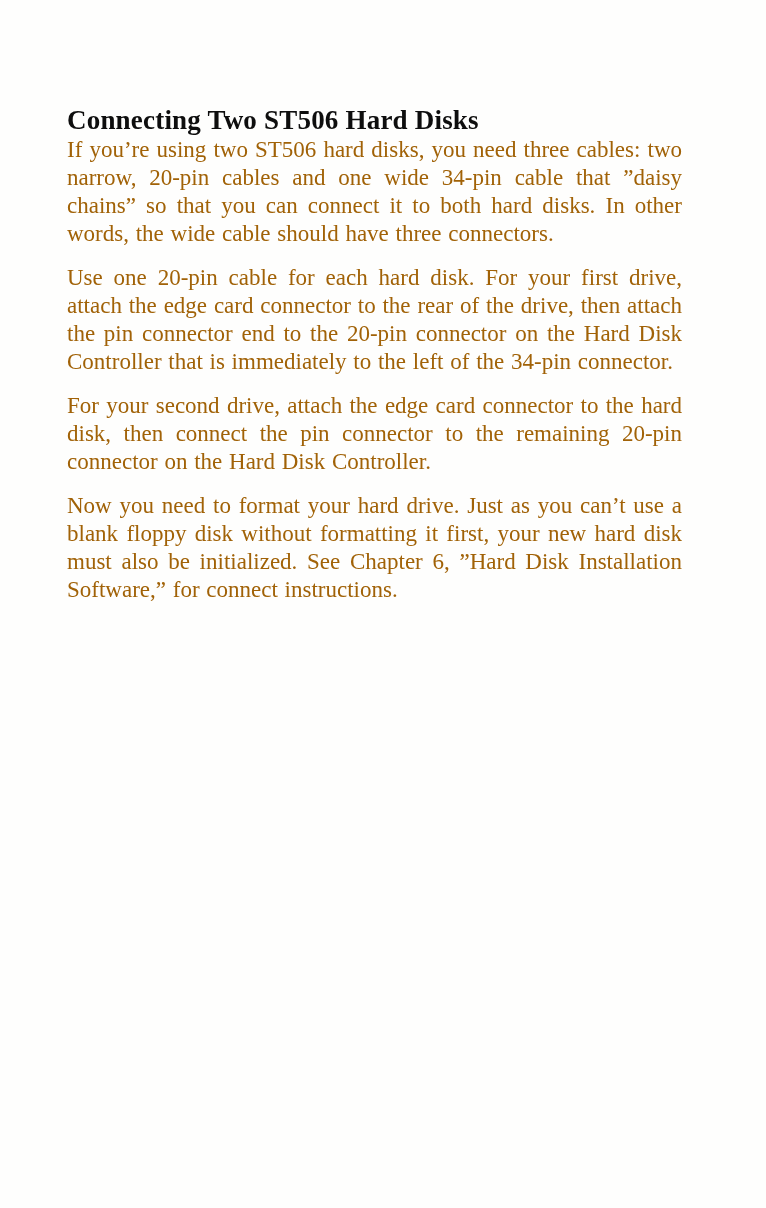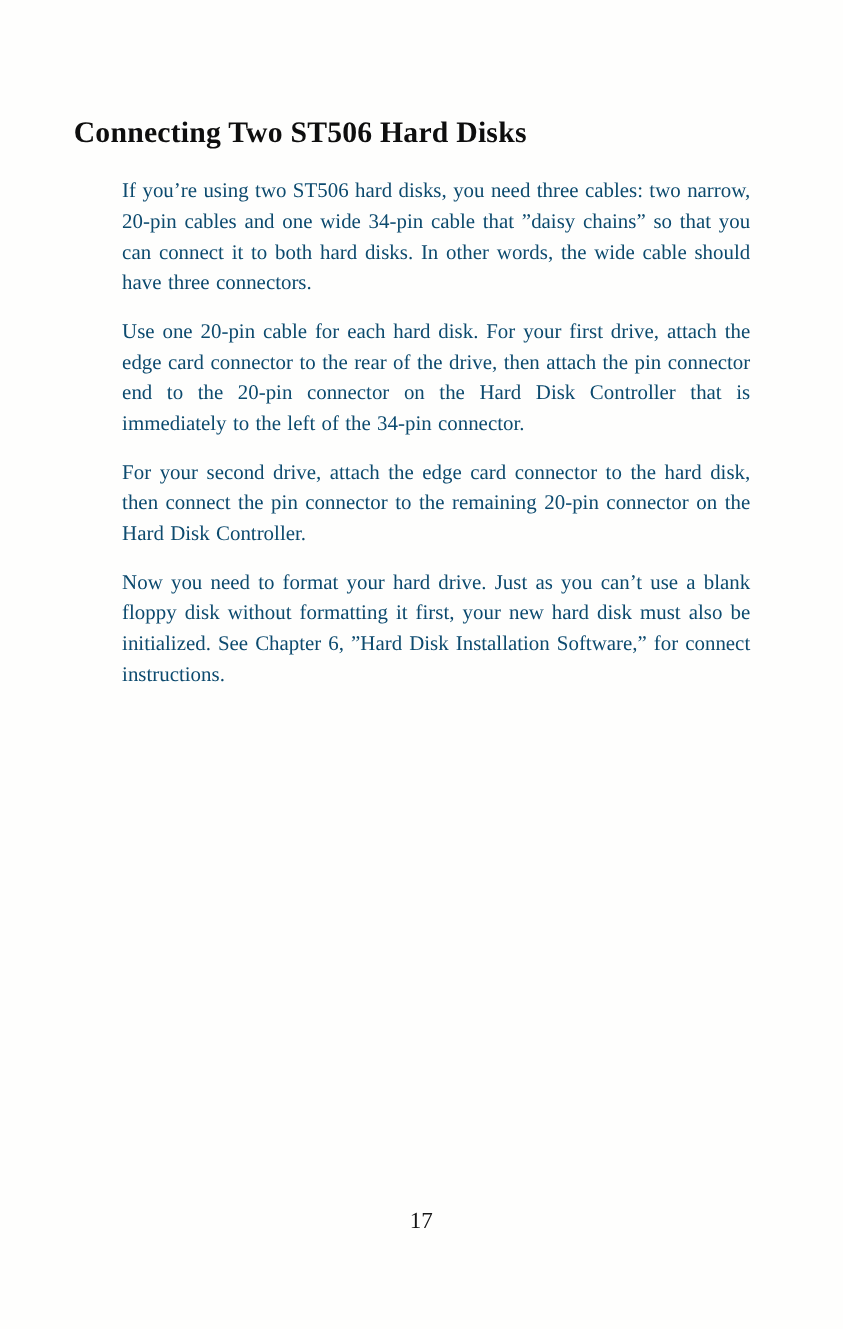--- a/index.html
+++ b/index.html
@@ -21,31 +21,29 @@
     position: absolute;
     left: 67px;
     top: 104px;
     width: 615px;
   }
   h1.doc-heading {
     font-size: 27px;
     font-weight: bold;
     line-height: 32px;
     letter-spacing: 0.2px;
-    margin-bottom: 24px;
     color: #0e0e0e;
   }
   p.doc-paragraph {
-    font-size: 19px;
+    font-size: 23px;
     line-height: 28px;
     text-align: justify;
     margin-bottom: 16px;
-    color: #0c4a6e;
+    color: #a16207;
     word-spacing: 1px;
-    margin-left: 44px;
   }
   .page-number {
     position: absolute;
     left: 0;
     top: 1097px;
     width: 766px;
     text-align: center;
     font-size: 21px;
     color: #161616;
   }
@@ -54,14 +52,13 @@
 <body>
 
 <div class="page">
   <div class="content">
     <h1 class="doc-heading">Connecting Two ST506 Hard Disks</h1>
     <p class="doc-paragraph">If you’re using two ST506 hard disks, you need three cables: two narrow, 20-pin cables and one wide 34-pin cable that ”daisy chains” so that you can connect it to both hard disks. In other words, the wide cable should have three connectors.</p>
     <p class="doc-paragraph">Use one 20-pin cable for each hard disk. For your first drive, attach the edge card connector to the rear of the drive, then attach the pin connector end to the 20-pin connector on the Hard Disk Controller that is immediately to the left of the 34-pin connector.</p>
     <p class="doc-paragraph">For your second drive, attach the edge card connector to the hard disk, then connect the pin connector to the remaining 20-pin connector on the Hard Disk Controller.</p>
     <p class="doc-paragraph">Now you need to format your hard drive. Just as you can’t use a blank floppy disk without formatting it first, your new hard disk must also be initialized. See Chapter 6, ”Hard Disk Installation Software,” for connect instructions.</p>
   </div>
-  <div class="page-number">17</div>
 </div>
 
 </body></html>

